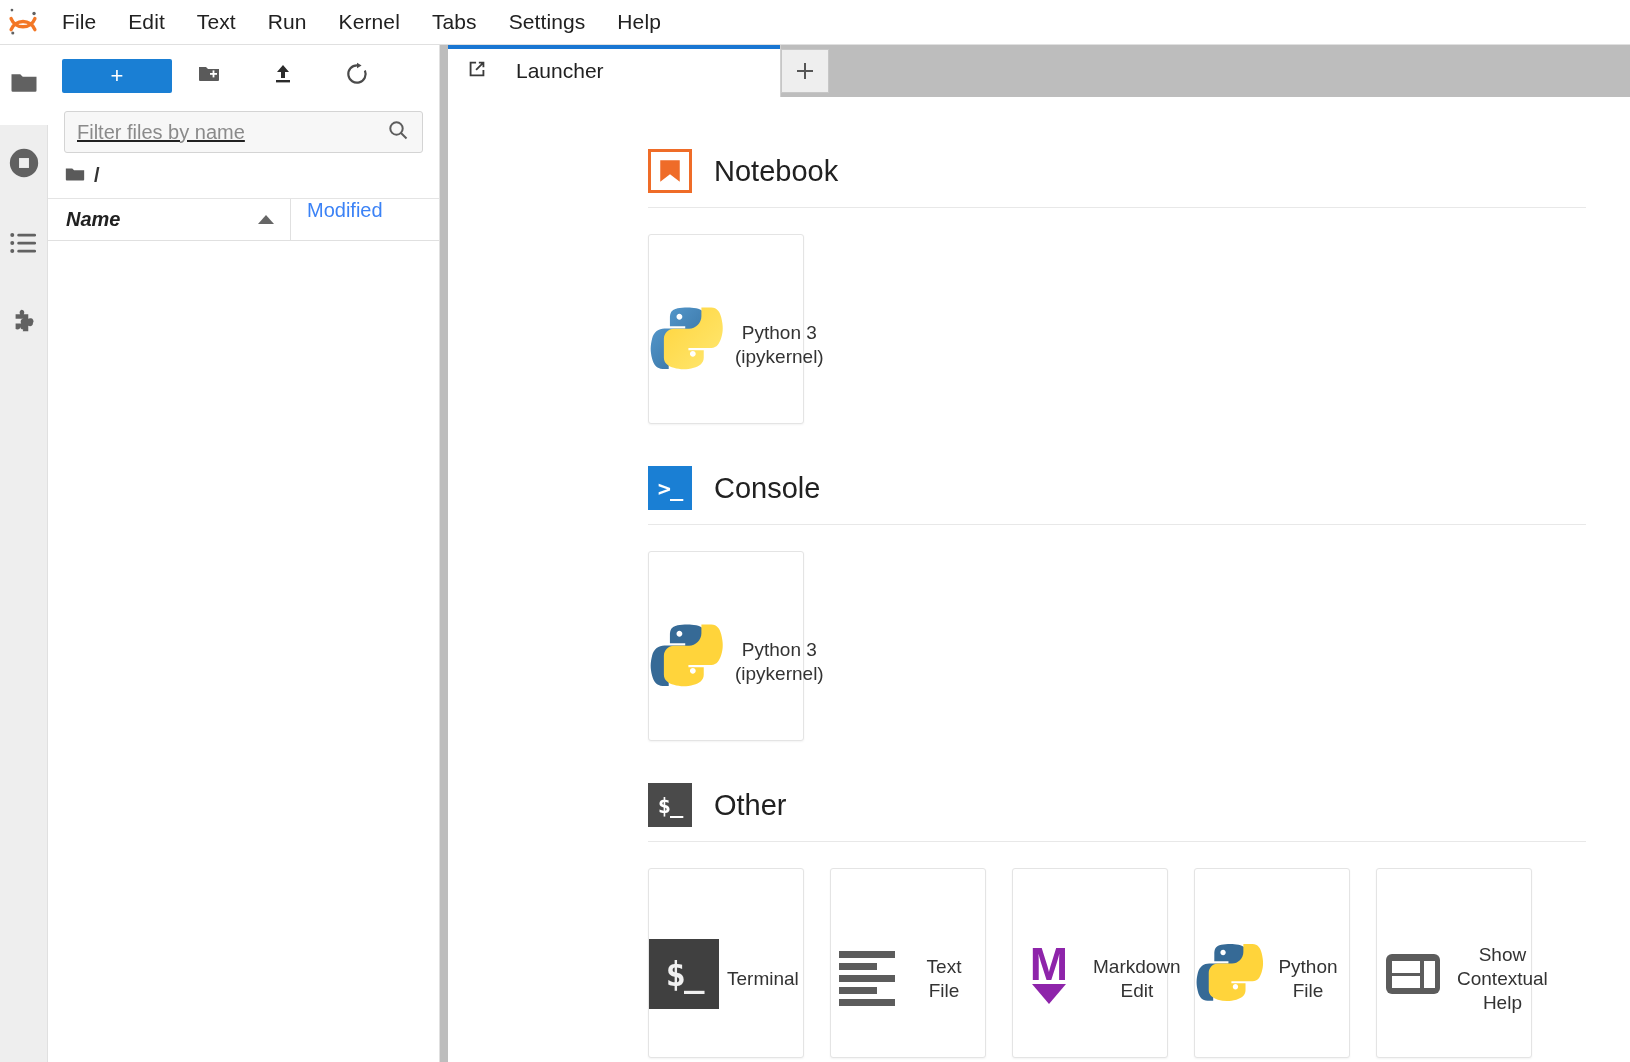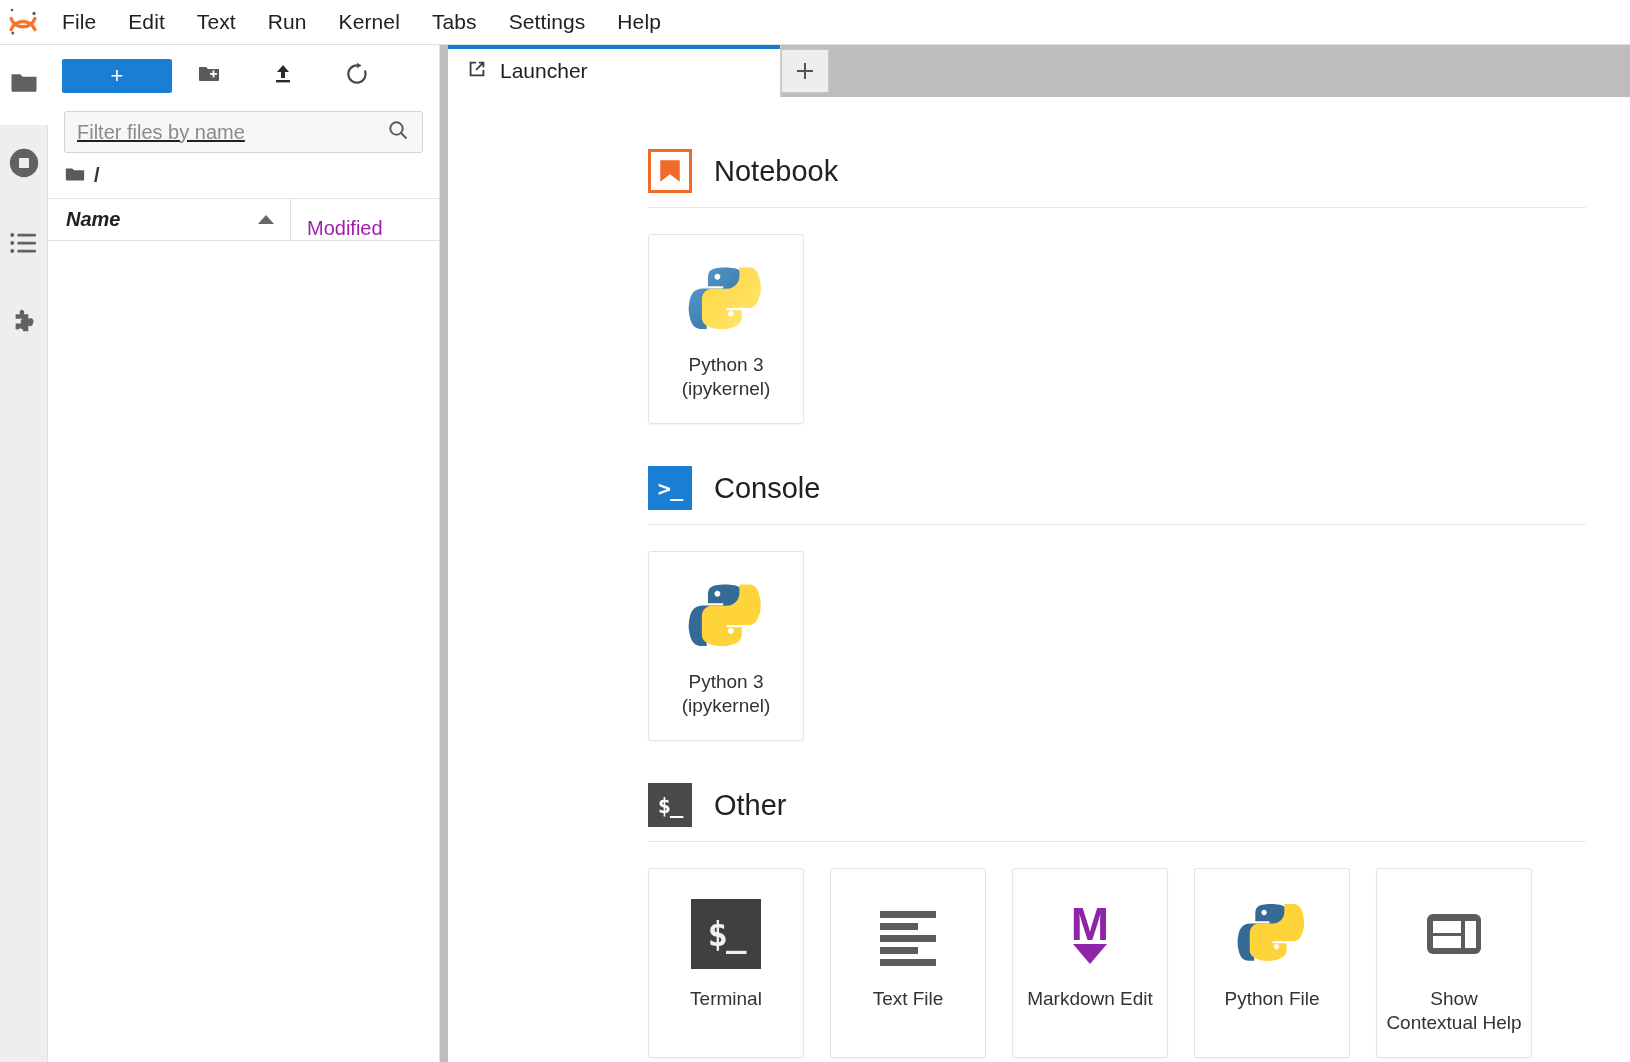--- a/index.html
+++ b/index.html
@@ -74,22 +74,22 @@
   .fb-header {
     height: 42px; display: flex; align-items: center;
     border-bottom: 1px solid #e0e0e0; font-size: 20px;
   }
   .fb-col-name {
     flex: 1; display: flex; align-items: center; justify-content: space-between;
     padding: 0 16px 0 18px; height: 100%; border-right: 1px solid #e0e0e0;
     font-weight: bold; cursor: pointer; font-style: italic;
   }
   .fb-col-mod {
-    width: 148px; padding-left: 16px; height: 100%; display: flex; align-items: flex-end;
-    cursor: pointer; color: #a21caf;
+    width: 148px; padding-left: 16px; height: 100%; display: flex; align-items: flex-start;
+    cursor: pointer; color: #3b82f6;
   }
   .sort-arrow { width: 0; height: 0; border-left: 8px solid transparent; border-right: 8px solid transparent; border-bottom: 9px solid #666; }
   .fb-list { flex: 1; background: #fff; }
 
   
   .splitter {
     position: absolute; top: 45px; left: 440px; width: 8px; height: 1017px;
     background: #bdbdbd; cursor: col-resize;
   }
 
@@ -97,21 +97,21 @@
   .dock {
     position: absolute; top: 45px; left: 448px; width: 1182px; height: 1017px;
     background: #fff; display: flex; flex-direction: column;
   }
   .tabbar {
     height: 52px; background: #bdbdbd; display: flex; align-items: stretch;
     flex: 0 0 52px;
   }
   .tab {
     width: 333px; background: #fff; display: flex; align-items: center;
-    padding: 0 18px; gap: 12px; position: relative; cursor: pointer;
+    padding: 0 18px; gap: 28px; position: relative; cursor: pointer;
     border-right: 1px solid #d0d0d0;
   }
   .tab.active::before {
     content: ""; position: absolute; left: 0; right: 0; top: 0; height: 4px; background: #1976d2;
   }
   .tab-label { font-size: 21px; color: #212121; }
   .tab-add {
     width: 48px; background: #eeeeee; display: flex; align-items: center; justify-content: center;
     cursor: pointer; margin: 4px 0 4px 0; border: 1px solid #c6c6c6;
   }
@@ -122,21 +122,21 @@
   .launcher-inner { padding-left: 200px; padding-right: 44px; }
 
   .section { margin-bottom: 14px; }
   .section-header { display: flex; align-items: center; gap: 22px; padding-bottom: 14px; }
   .section-title { font-size: 29px; color: #212121; font-weight: normal; }
   .section-rule { border-bottom: 1px solid #e8e8e8; margin-bottom: 26px; }
 
   .cards { display: flex; gap: 26px; flex-wrap: wrap; }
   .card {
     width: 156px; height: 190px; background: #fff; border: 1px solid #e4e4e4;
-    border-radius: 3px; display: flex; flex-direction: column; 
+    border-radius: 3px; display: flex; flex-direction: row; align-items: center;
     justify-content: flex-start; padding-top: 22px; cursor: pointer;
     box-shadow: 0 1px 2px rgba(0,0,0,0.05);
   }
   .card-icon { height: 86px; display: flex; align-items: center; justify-content: center; }
   .card-label {
     margin-top: 10px; font-size: 19px; color: #333; text-align: center;
     line-height: 1.25; padding: 0 8px;
   }
 
   

